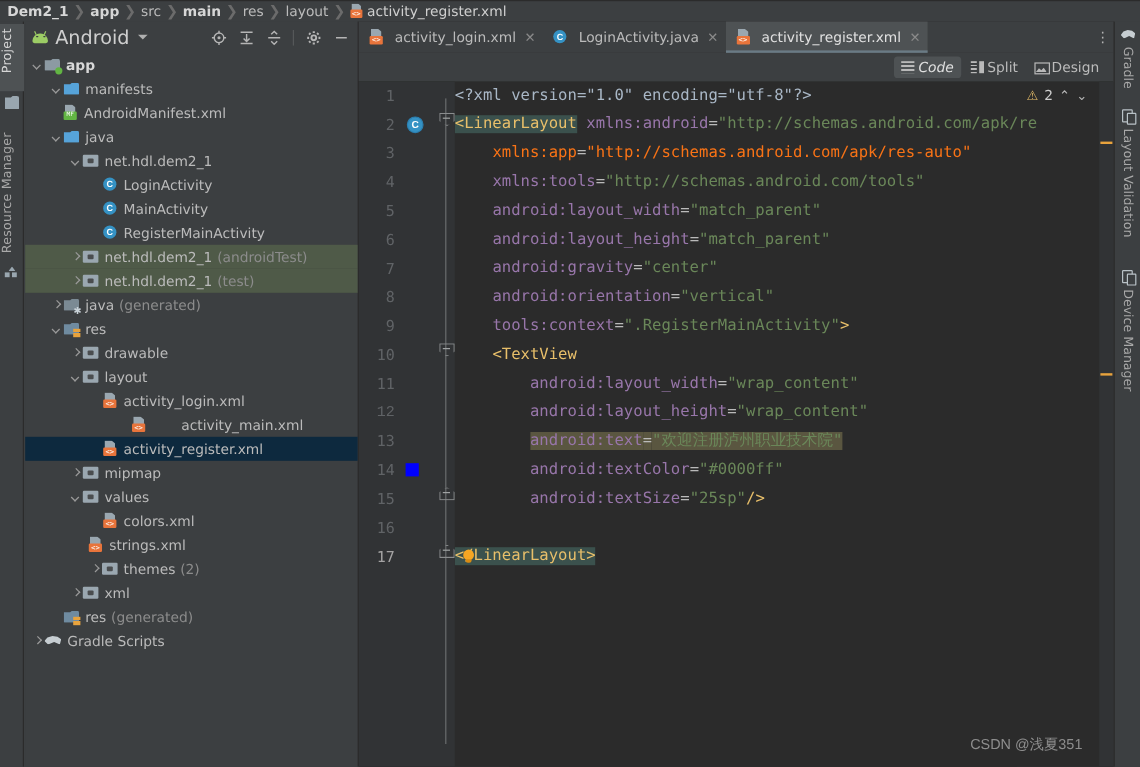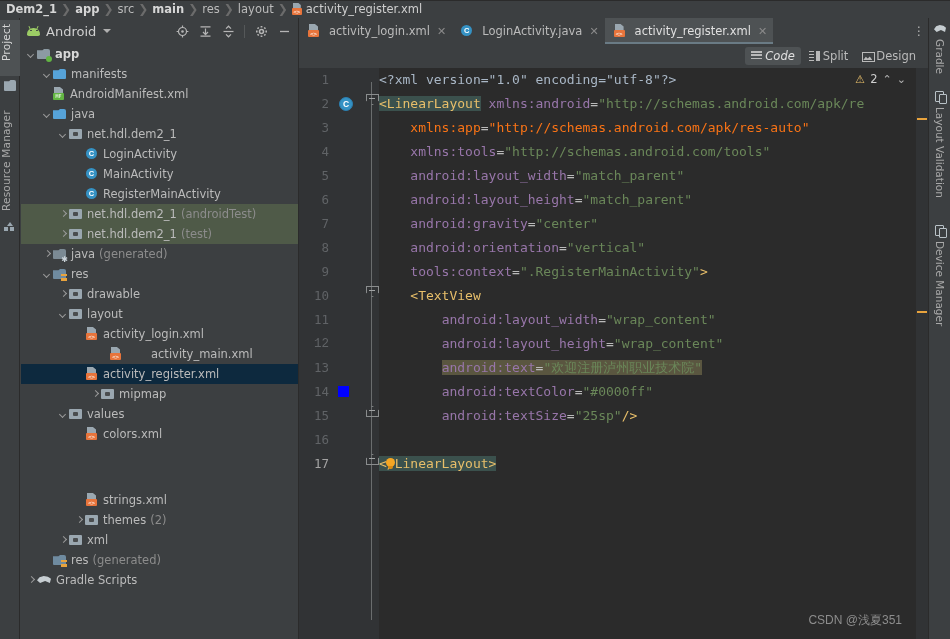--- a/index.html
+++ b/index.html
@@ -63,21 +63,21 @@
   }
   .droid {
     width: 15px; height: 11px; position: relative; flex: 0 0 auto;
   }
   .droid-body {
     position: absolute; left: 1px; top: 2px; width: 13px; height: 8px;
     background: #9ccc65; border-radius: 7px 7px 2px 2px;
   }
   .droid-eye { position: absolute; top: 4px; width: 1.5px; height: 1.5px; background: #3c3f41; border-radius: 50%; }
   .droid-ant { position: absolute; top: 0px; width: 1px; height: 3px; background: #9ccc65; }
-  .proj-title { font-size: 13px; color: #cfcfcf; text-align: right; }
+  .proj-title { font-size: 16px; color: #cfcfcf; text-align: right; }
   .caret-dn {
     width: 0; height: 0; border-left: 4px solid transparent; border-right: 4px solid transparent;
     border-top: 4px solid #b0b0b0; margin-left: 2px;
   }
   .ph-spacer { flex: 1; }
   .tbtn {
     width: 18px; height: 18px; display: flex; align-items: center; justify-content: center;
     position: relative;
   }
   .tsep { width: 1px; height: 13px; background: #555859; margin: 0 2px; }
@@ -546,38 +546,38 @@
           </span>
           <span class="lbl">activity_main.xml</span>
         </div>
         <div class="trow sel" style="padding-left: 52px;">
           <span class="arrow"></span>
           <span class="ic-xml">
             <b>&lt;&gt;</b>
           </span>
           <span class="lbl">activity_register.xml</span>
         </div>
-        <div class="trow" style="padding-left: 36px; margin-left: 32px;">
+        <div class="trow" style="padding-left: 36px;">
           <span class="arrow r"></span>
           <span class="ic fold-gray"></span>
           <span class="lbl">mipmap</span>
         </div>
         <div class="trow" style="padding-left: 36px;">
           <span class="arrow d"></span>
           <span class="ic fold-gray"></span>
           <span class="lbl">values</span>
         </div>
         <div class="trow" style="padding-left: 52px;">
           <span class="arrow"></span>
           <span class="ic-xml">
             <b>&lt;&gt;</b>
           </span>
           <span class="lbl">colors.xml</span>
         </div>
-        <div class="trow" style="padding-left: 52px; margin-top: 46px;">
+        <div class="trow" style="padding-left: 40px;">
           <span class="arrow"></span>
           <span class="ic-xml">
             <b>&lt;&gt;</b>
           </span>
           <span class="lbl">strings.xml</span>
         </div>
         <div class="trow" style="padding-left: 52px;">
           <span class="arrow r"></span>
           <span class="ic fold-gray"></span>
           <span class="lbl">themes</span>

